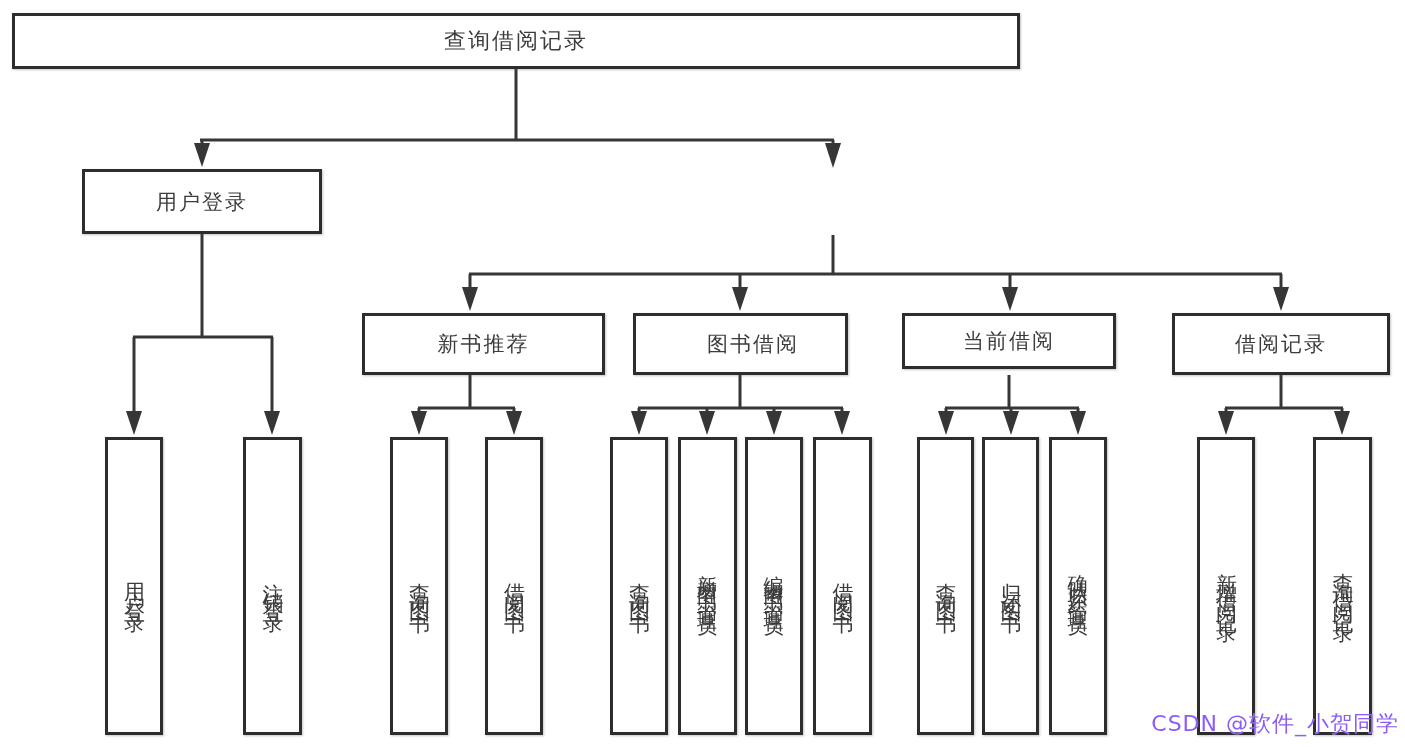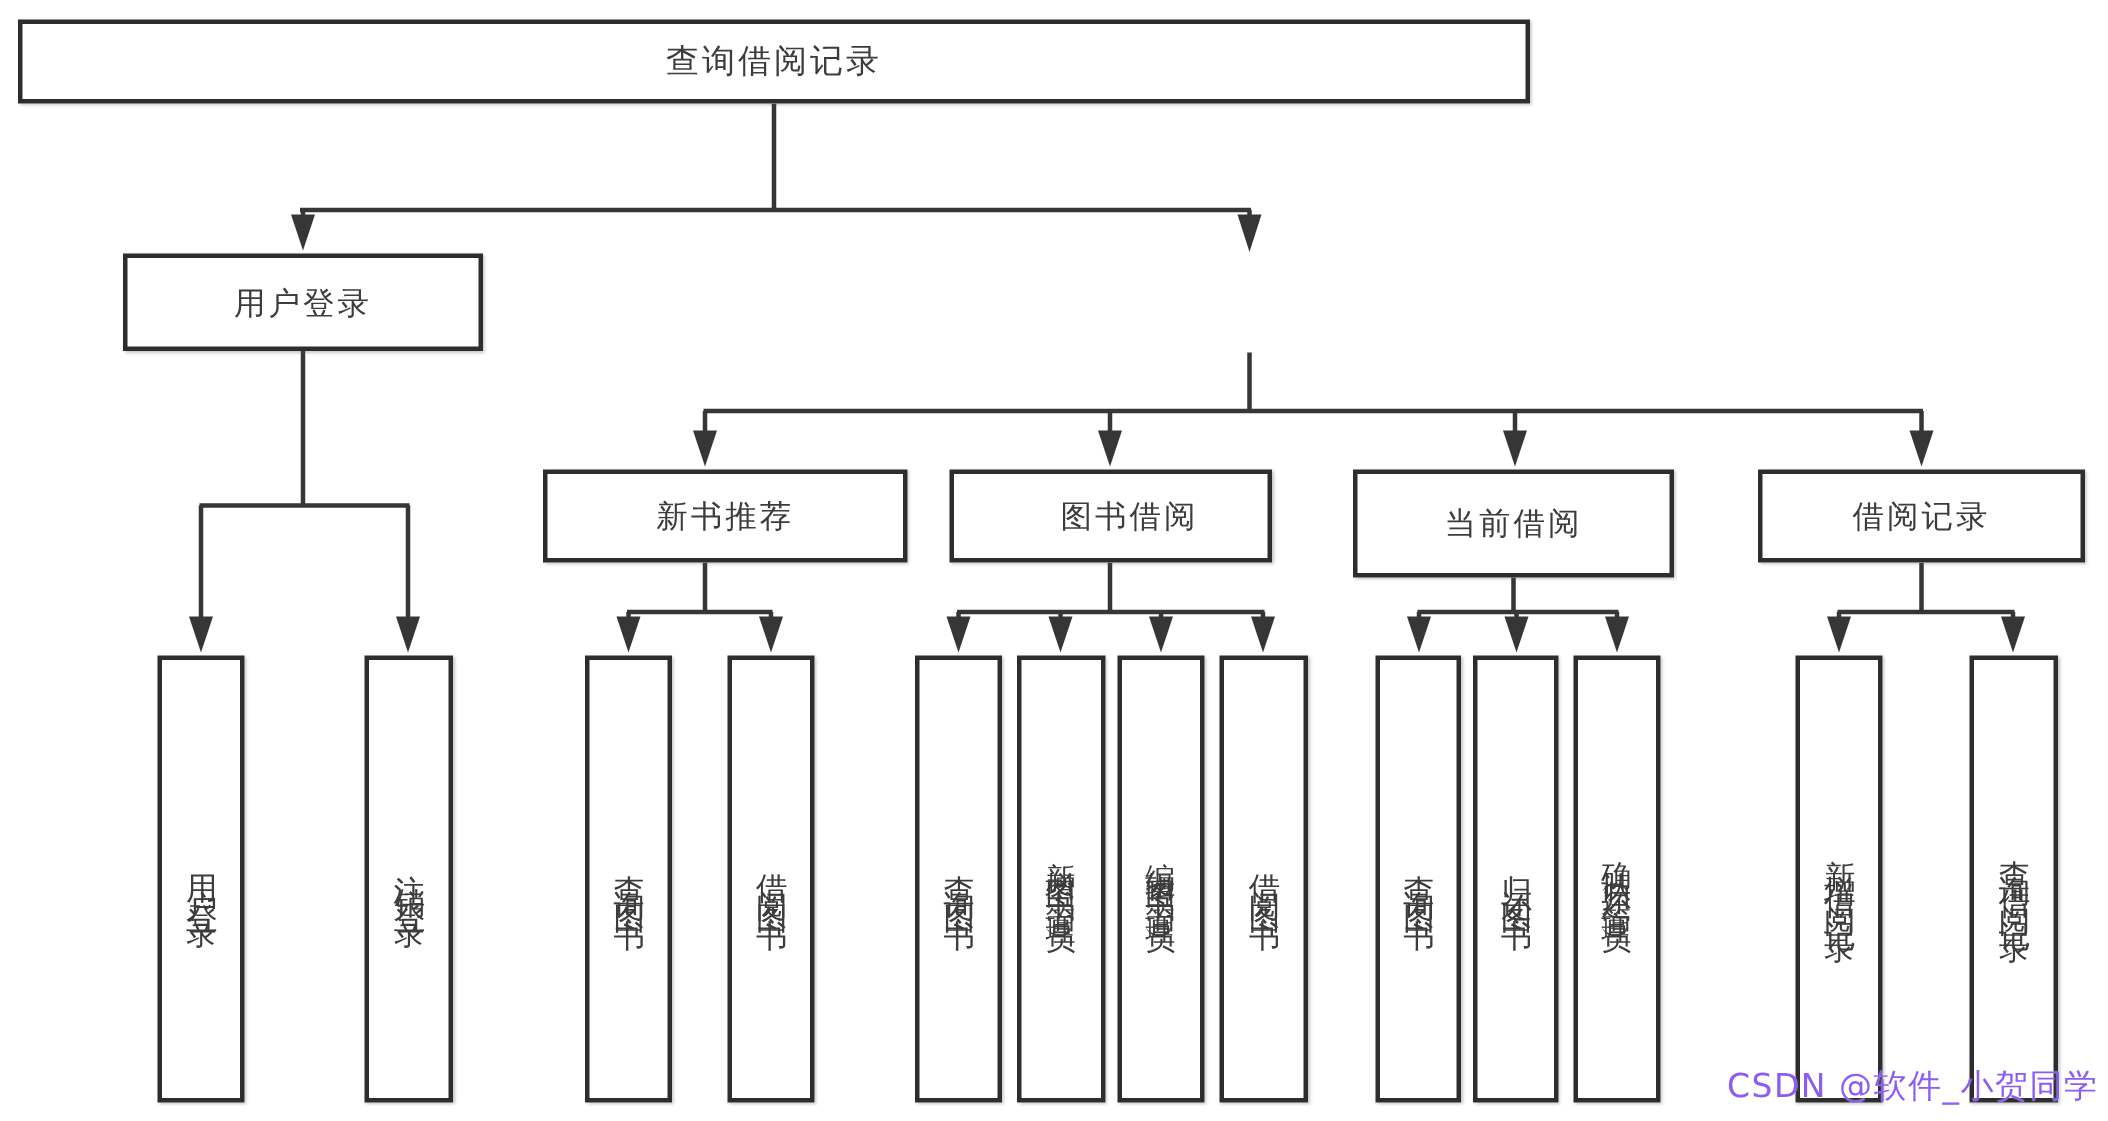--- a/index.html
+++ b/index.html
@@ -103,21 +103,21 @@
   <div class="box hbox" style="left:82px;top:169px;width:240px;height:65px;">
     <span>用户登录</span>
   </div>
 
   <div class="box hbox" style="left:362px;top:313px;width:243px;height:62px;">
     <span>新书推荐</span>
   </div>
   <div class="box hbox" style="left:633px;top:313px;width:215px;height:62px;padding-left:25px;">
     <span>图书借阅</span>
   </div>
-  <div class="box hbox" style="left:902px;top:313px;width:214px;height:72px;">
+  <div class="box hbox" style="left:902px;top:313px;width:214px;height:56px;">
     <span>当前借阅</span>
   </div>
   <div class="box hbox" style="left:1172px;top:313px;width:218px;height:62px;">
     <span>借阅记录</span>
   </div>
 
   <div class="box vbox" style="left:105px;top:437px;width:58px;height:298px;">
     <span class="vtext">用户登录</span>
   </div>
   <div class="box vbox" style="left:243px;top:437px;width:59px;height:298px;">

